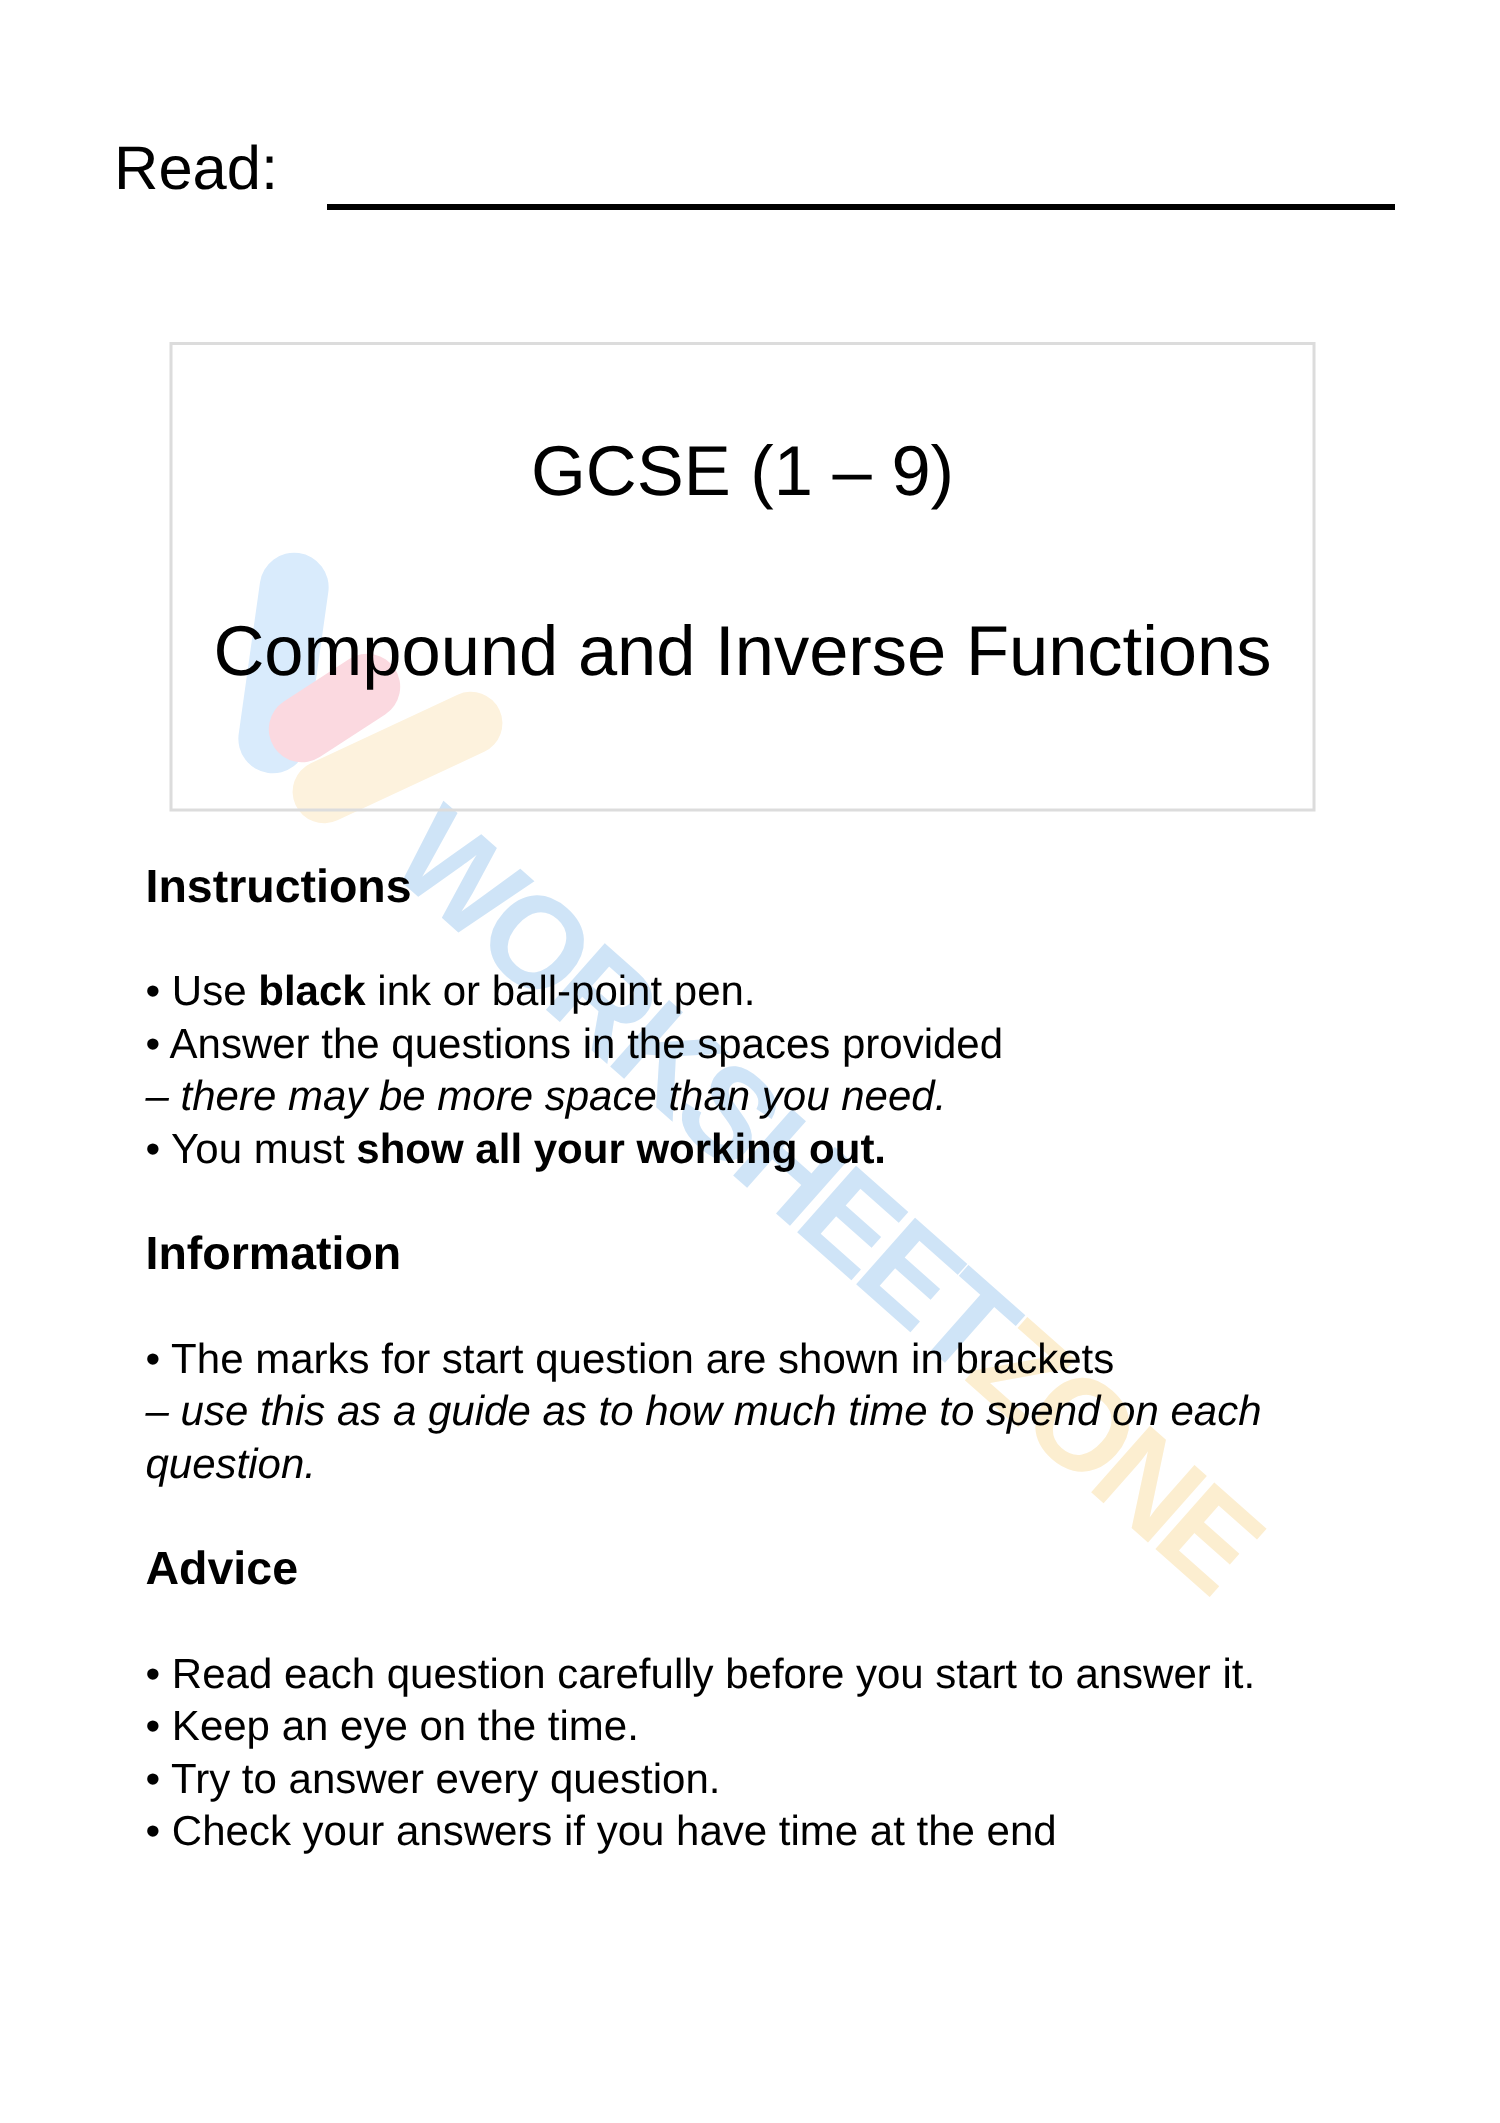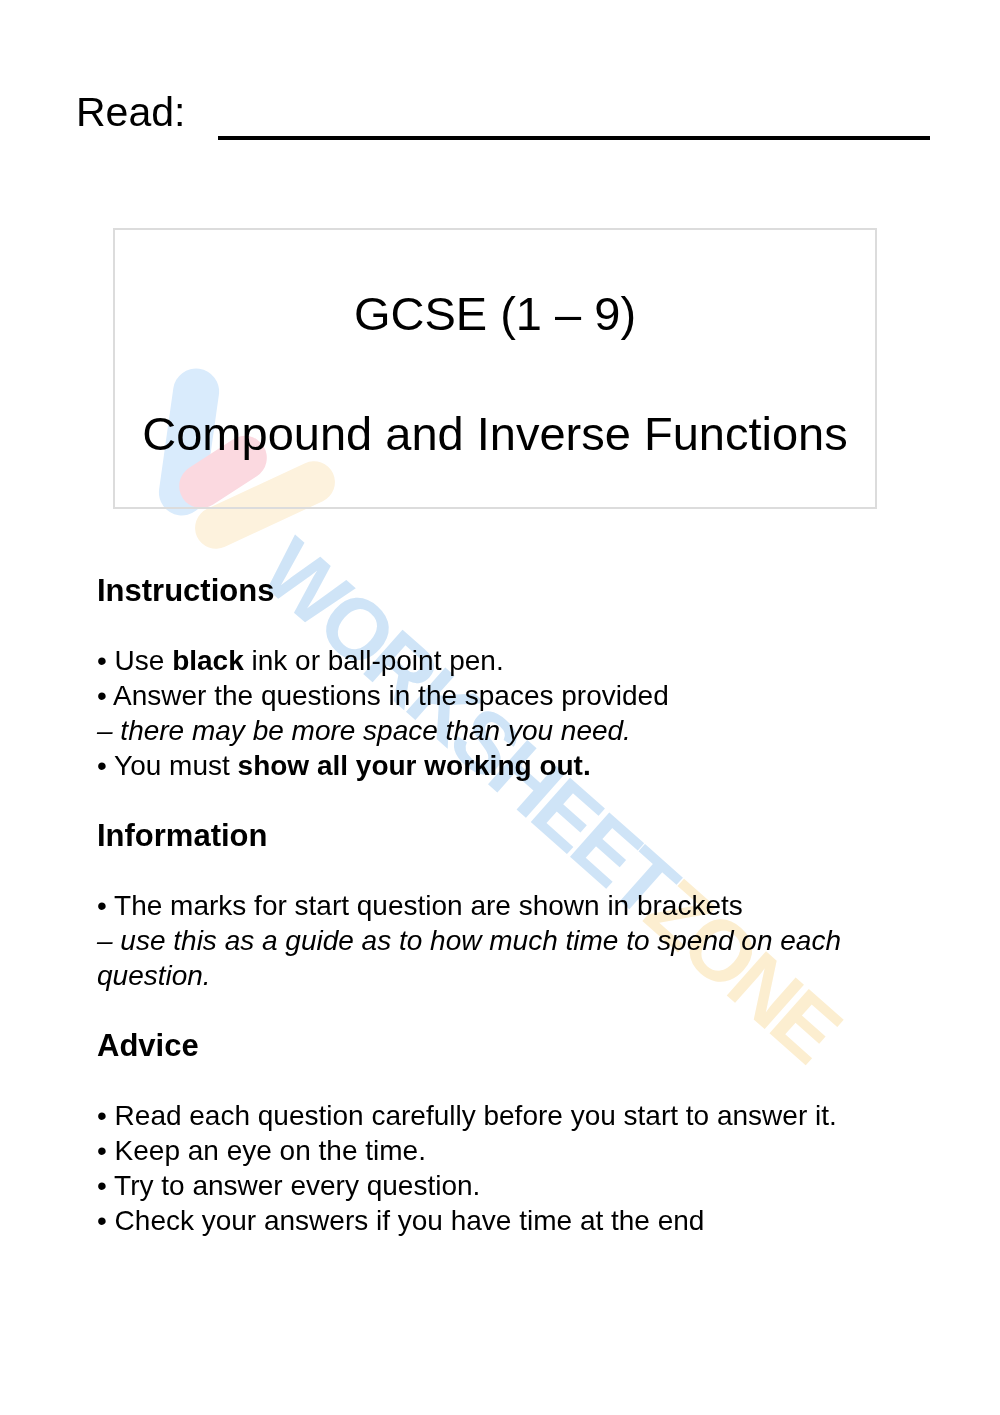--- a/index.html
+++ b/index.html
@@ -32,21 +32,21 @@
     position:absolute; left:76px; top:92px;
     font-size:41px; line-height:41px;
   }
   .name-line {
     position:absolute; left:218px; top:136px;
     width:712px; height:4px; background:#000;
   }
 
   .title-box {
     position:absolute; left:113px; top:228px;
-    width:764px; height:281px;
+    width:764px; height:313px;
     border:2px solid #dcdcdc;
     box-sizing:border-box;
     background:transparent;
     text-align:center;
     padding-top:60px;
   }
   .title-line { font-size:47px; line-height:47px; }
   .title-line + .title-line { margin-top:73px; }
 
   .sections {

